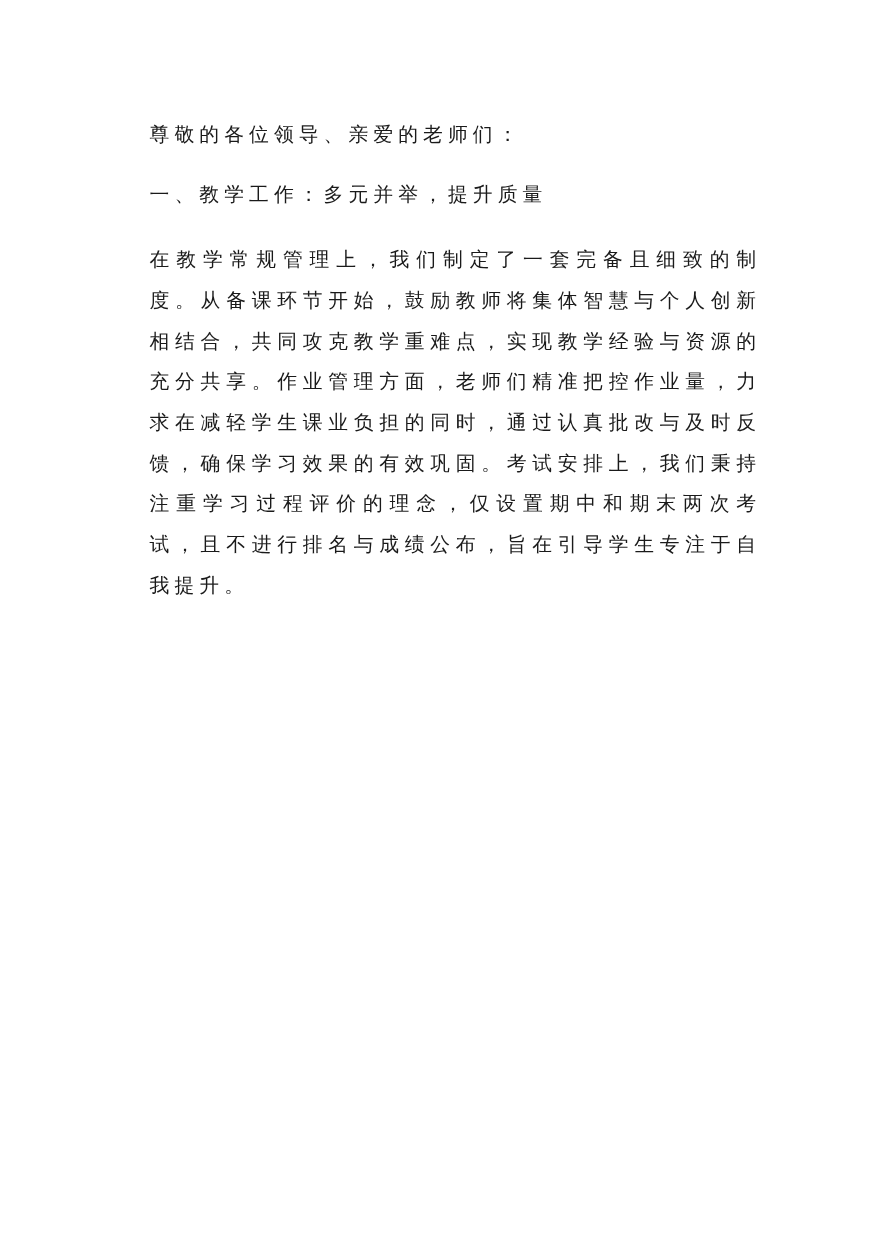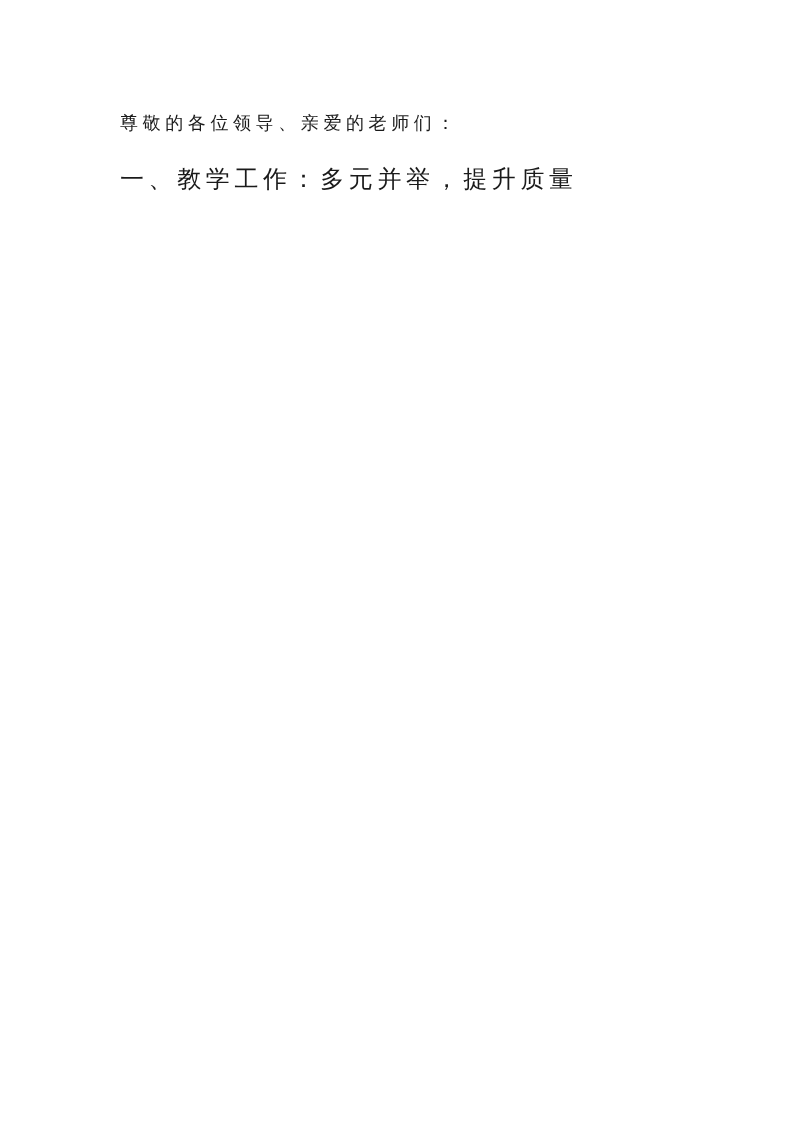--- a/index.html
+++ b/index.html
@@ -10,38 +10,40 @@
     body {
       width: 793px;
       height: 1122px;
       position: relative;
       overflow: hidden;
       font-family: "DejaVu Sans", "Liberation Sans", sans-serif;
       color: #1a1a1a;
     }
     .page {
       position: absolute;
-      left: 120px;
+      left: 136px;
       top: 104px;
       width: 556px;
     }
     .para {
       margin: 0 0 20px 0;
       font-size: 18px;
       line-height: 37px;
       letter-spacing: 4.6px;
       text-align: justify;
       word-break: break-all;
     }
     .heading {
       margin: 0 0 20px 0;
-      font-size: 24px;
+      font-size: 18px;
       line-height: 37px;
       letter-spacing: 4.6px;
+      font-family: Liberation Mono, monospace;
     }
   </style>
 </head>
 <body>
 
 <div class="page">
   <p class="para">尊敬的各位领导、亲爱的老师们：</p>
   <p class="heading">一、教学工作：多元并举，提升质量</p>
+  <p class="para">在教学常规管理上，我们制定了一套完备且细致的制度。从备课环节开始，鼓励教师将集体智慧与个人创新相结合，共同攻克教学重难点，实现教学经验与资源的充分共享。作业管理方面，老师们精准把控作业量，力求在减轻学生课业负担的同时，通过认真批改与及时反馈，确保学习效果的有效巩固。考试安排上，我们秉持注重学习过程评价的理念，仅设置期中和期末两次考试，且不进行排名与成绩公布，旨在引导学生专注于自我提升。</p>
 </div>
 
 </body></html>

